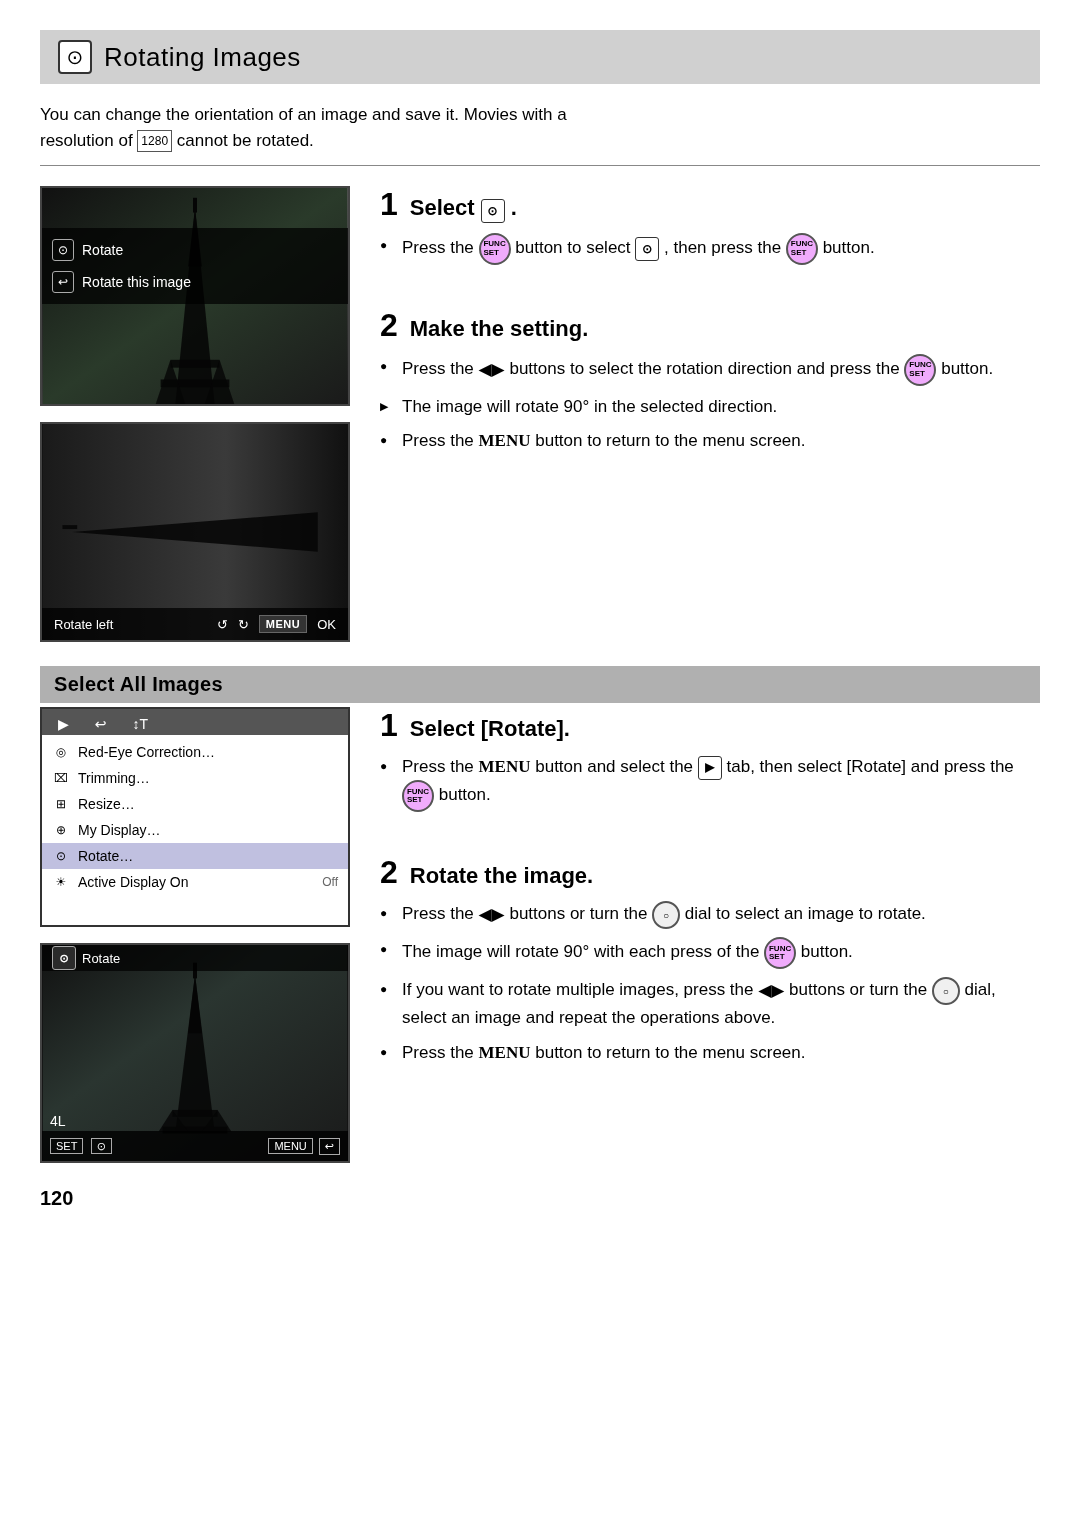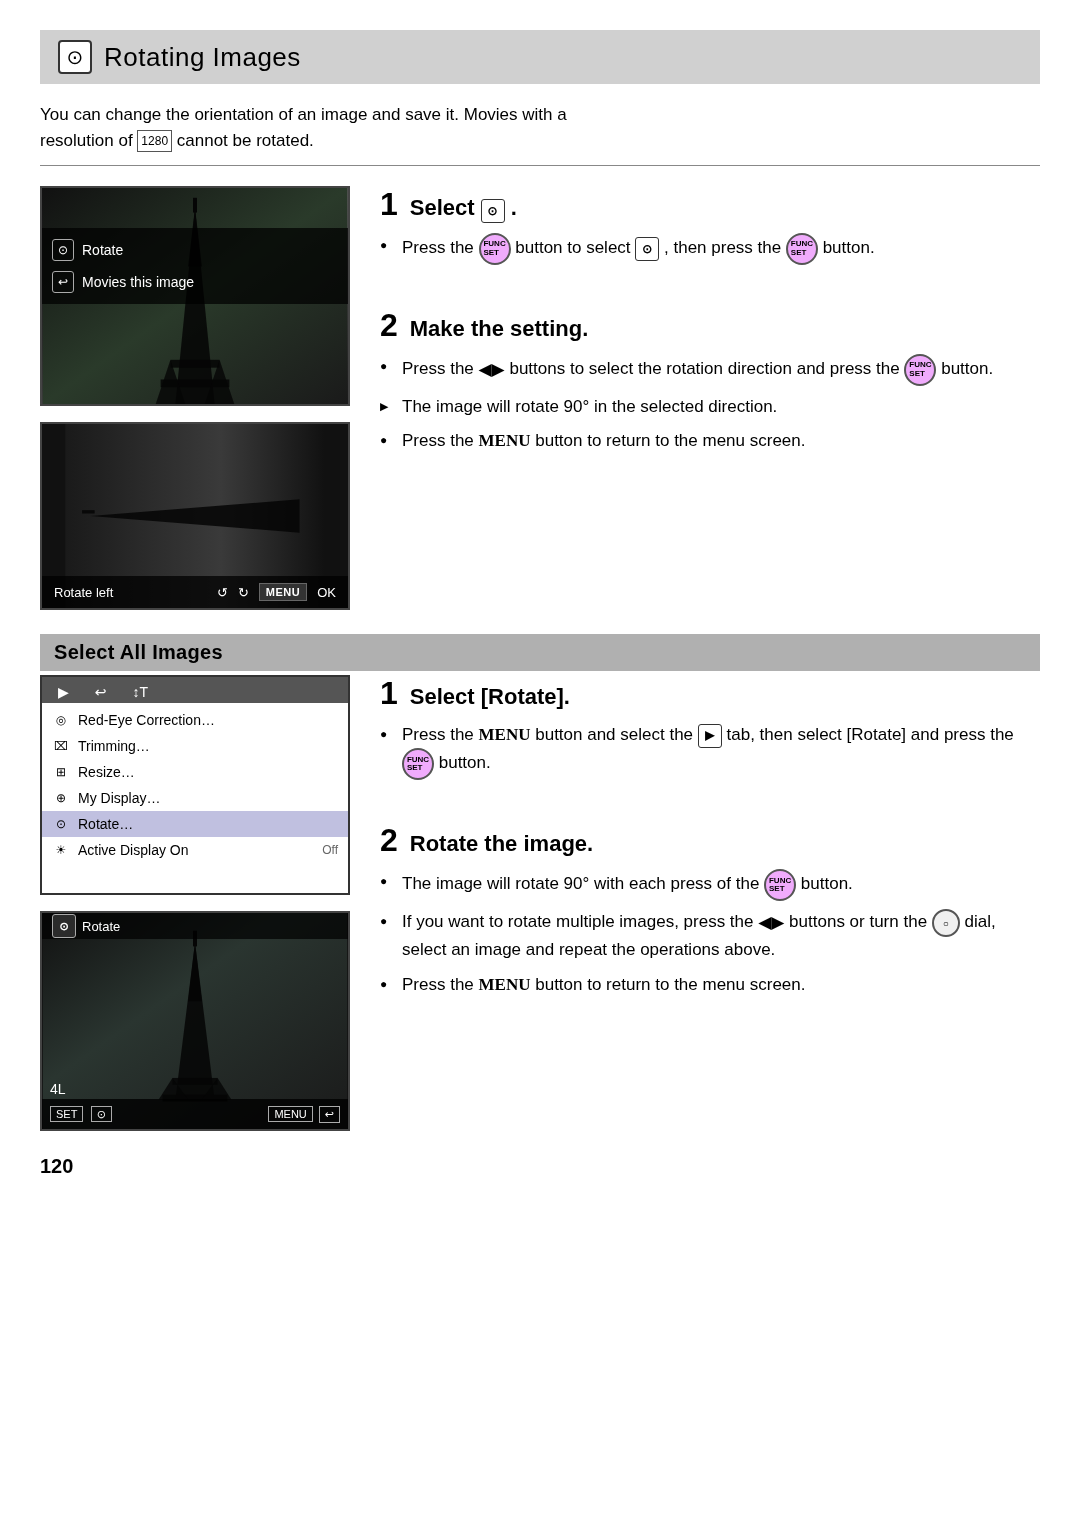--- a/index.html
+++ b/index.html
@@ -114,21 +114,21 @@
     }
     .cam-image-bg {
       position: absolute;
       top: 0; left: 0; right: 0; bottom: 0;
       background: linear-gradient(135deg, #111 0%, #2a2a2a 30%, #555 60%, #1a1a1a 100%);
     }
 
     
     .rotate-screen {
       width: 310px;
-      height: 188px;
+      height: 220px;
       background: #111;
       border: 2px solid #444;
       position: relative;
       overflow: hidden;
     }
     .rotate-bottom-bar {
       position: absolute;
       bottom: 0; left: 0; right: 0;
       height: 32px;
       background: rgba(0,0,0,0.75);
@@ -406,21 +406,21 @@
         <rect x="153" y="10" width="4" height="15" fill="#050505"></rect>
       </svg>
 
       <div style="position:absolute;top:40px;left:0;right:0;background:rgba(0,0,0,0.72);padding:6px 0;">
         <div class="menu-row">
           <div class="menu-icon">⊙</div>
           <span>Rotate</span>
         </div>
         <div class="menu-row">
           <div class="menu-icon">↩</div>
-          <span>Movies this image</span>
+          <span>Rotate this image</span>
         </div>
       </div>
     </div>
 
     <div class="rotate-screen">
       <svg style="position:absolute;top:0;left:0;width:100%;height:100%;" viewBox="0 0 310 220">
         <defs>
           <linearGradient id="sky2" x1="0" y1="0" x2="1" y2="0">
             <stop offset="0%" stop-color="#1a1a1a"></stop>
             <stop offset="60%" stop-color="#3a3a3a"></stop>
@@ -592,20 +592,25 @@
     </div>
 
     <div class="step-block">
       <div class="step-title">
         <span class="num">2</span>
         <span>Rotate the image.</span>
       </div>
       <div class="step-body">
         <ul>
           <li>
+            Press the <span class="lr-arrows">◀▶</span> buttons or turn the
+            <span class="dial-icon">○</span>
+            dial to select an image to rotate.
+          </li>
+          <li>
             The image will rotate 90° with each press of the
             <span class="func-btn-sm" style="font-size:8px;line-height:1.1;">FUNC<br>SET</span>
             button.
           </li>
           <li>
             If you want to rotate multiple images, press the <span class="lr-arrows">◀▶</span> buttons or turn the
             <span class="dial-icon">○</span>
             dial, select an image and repeat the operations above.
           </li>
           <li>

